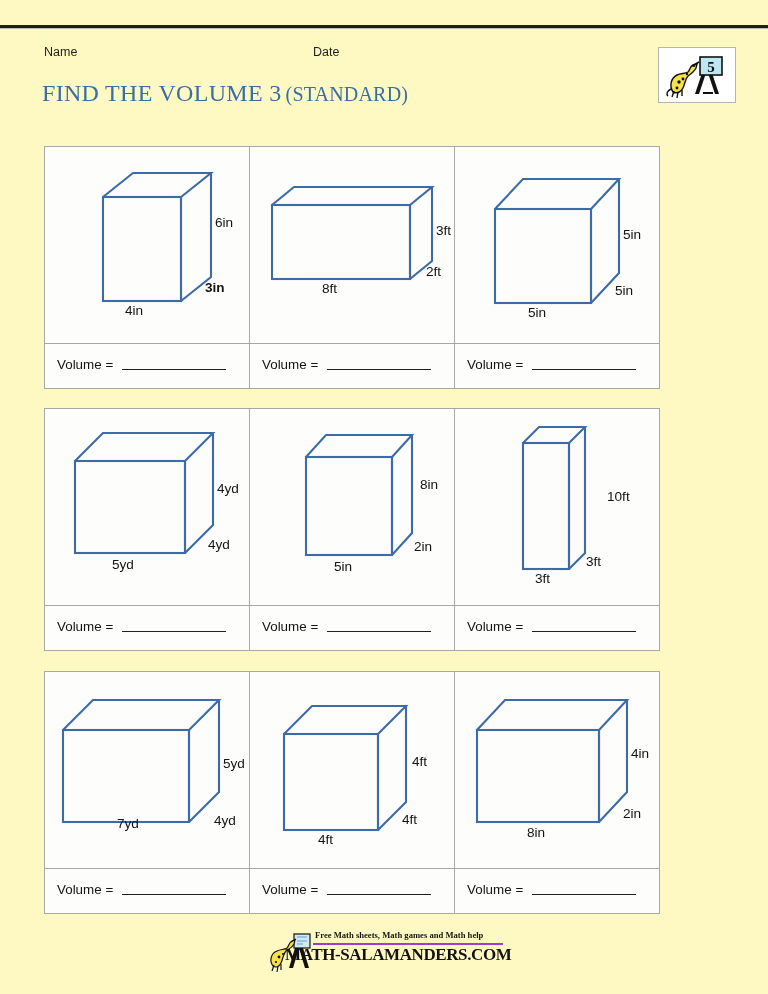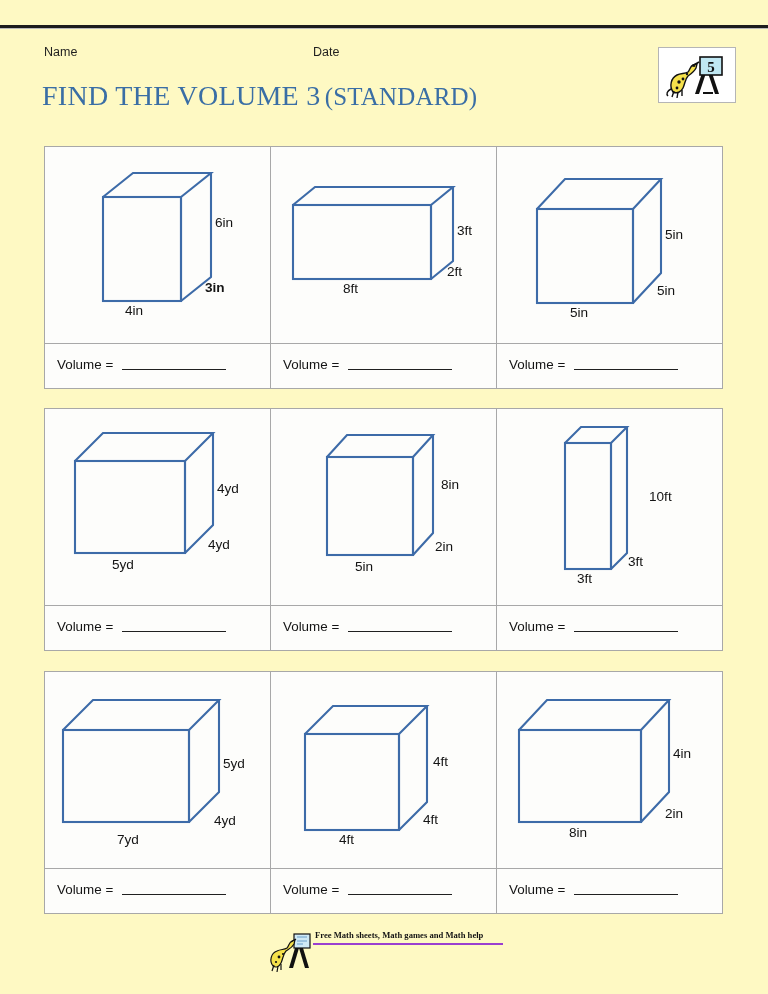--- a/index.html
+++ b/index.html
@@ -61,41 +61,41 @@
 
   .title {
     position: absolute;
     left: 42px;
     top: 80px;
     font-family: "Liberation Serif", serif;
     color: #3a6ea5;
     white-space: nowrap;
   }
   .title .t-main {
-    font-size: 28px;
+    font-size: 24px;
     letter-spacing: 0.3px;
   }
   .title .t-sub {
-    font-size: 25px;
+    font-size: 20px;
     letter-spacing: 0.2px;
   }
   .subtitle {
     position: absolute;
     left: 42px;
     top: 113px;
     font-size: 14.6px;
     color: #1d1d1d;
     white-space: nowrap;
   }
 
   
   .qtable {
     position: absolute;
     left: 44px;
-    width: 679px;
+    width: 616px;
     border-collapse: collapse;
     table-layout: fixed;
   }
   .qtable.r1 { top: 146px; }
   .qtable.r2 { top: 408px; }
   .qtable.r3 { top: 671px; }
 
   .qtable td {
     border: 1px solid #a8a8a8;
     padding: 0;
@@ -357,21 +357,21 @@
             <g fill="none" stroke="#3d6ba8" stroke-width="2.1">
               <rect x="18" y="58" width="126" height="92"></rect>
               <path d="M18 58 L48 28 L174 28 L144 58"></path>
               <path d="M174 28 L174 120 L144 150"></path>
               <path d="M144 150 L144 58"></path>
             </g>
           </svg>
         </div>
         <span class="lbl" style="left:178px; top:84px;">5yd</span>
         <span class="lbl" style="left:169px; top:141px;">4yd</span>
-        <span class="lbl" style="left:72px; top:160px;">7yd</span>
+        <span class="lbl" style="left:72px; top:144px;">7yd</span>
       </td>
       <td class="figcell">
         <div class="fig">
           <svg width="225" height="196" viewBox="0 0 225 196">
             <g fill="none" stroke="#3d6ba8" stroke-width="2.1">
               <rect x="34" y="62" width="94" height="96"></rect>
               <path d="M34 62 L62 34 L156 34 L128 62"></path>
               <path d="M156 34 L156 130 L128 158"></path>
               <path d="M128 158 L128 62"></path>
             </g>
@@ -421,15 +421,16 @@
         <path d="M8 38 C4 33 6 25 12 23 C16 21 19 22 22 20 C24 18 24 14 27 13 L30 12 L29 16 C27 20 24 21 21 23 C18 26 18 31 16 35 C14 39 11 40 8 38 Z" fill="#f5e14b" stroke="#111" stroke-width="1.2"></path>
         <path d="M26 14 L31 11" stroke="#111" stroke-width="1.3" fill="none"></path>
         <path d="M9 37 L7 43 M13 38 L12 44 M16 36 L16 42" stroke="#111" stroke-width="1.2"></path>
         <circle cx="14" cy="29" r="1.4" fill="#111"></circle>
         <circle cx="18" cy="26" r="1.1" fill="#111"></circle>
         <circle cx="11" cy="34" r="1.1" fill="#111"></circle>
       </svg>
     </div>
     <div class="footer-tag">Free Math sheets, Math games and Math help</div>
     <div class="footer-rule"></div>
+    <div class="footer-url">MATH-SALAMANDERS.COM</div>
   </div>
 
 </div>
 
 </body></html>

